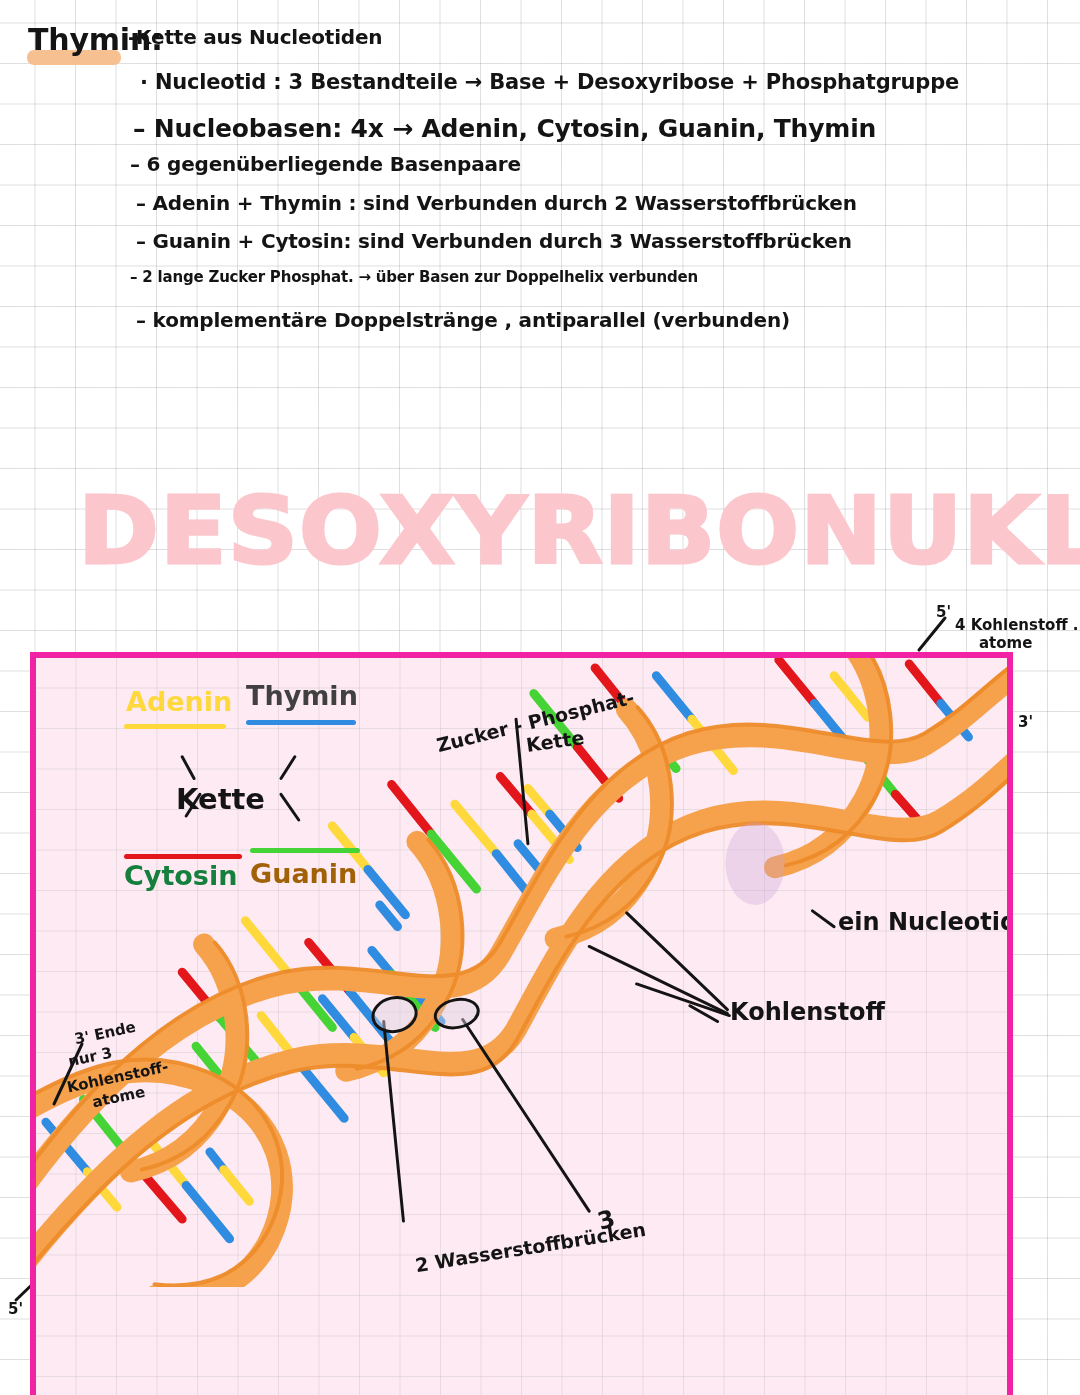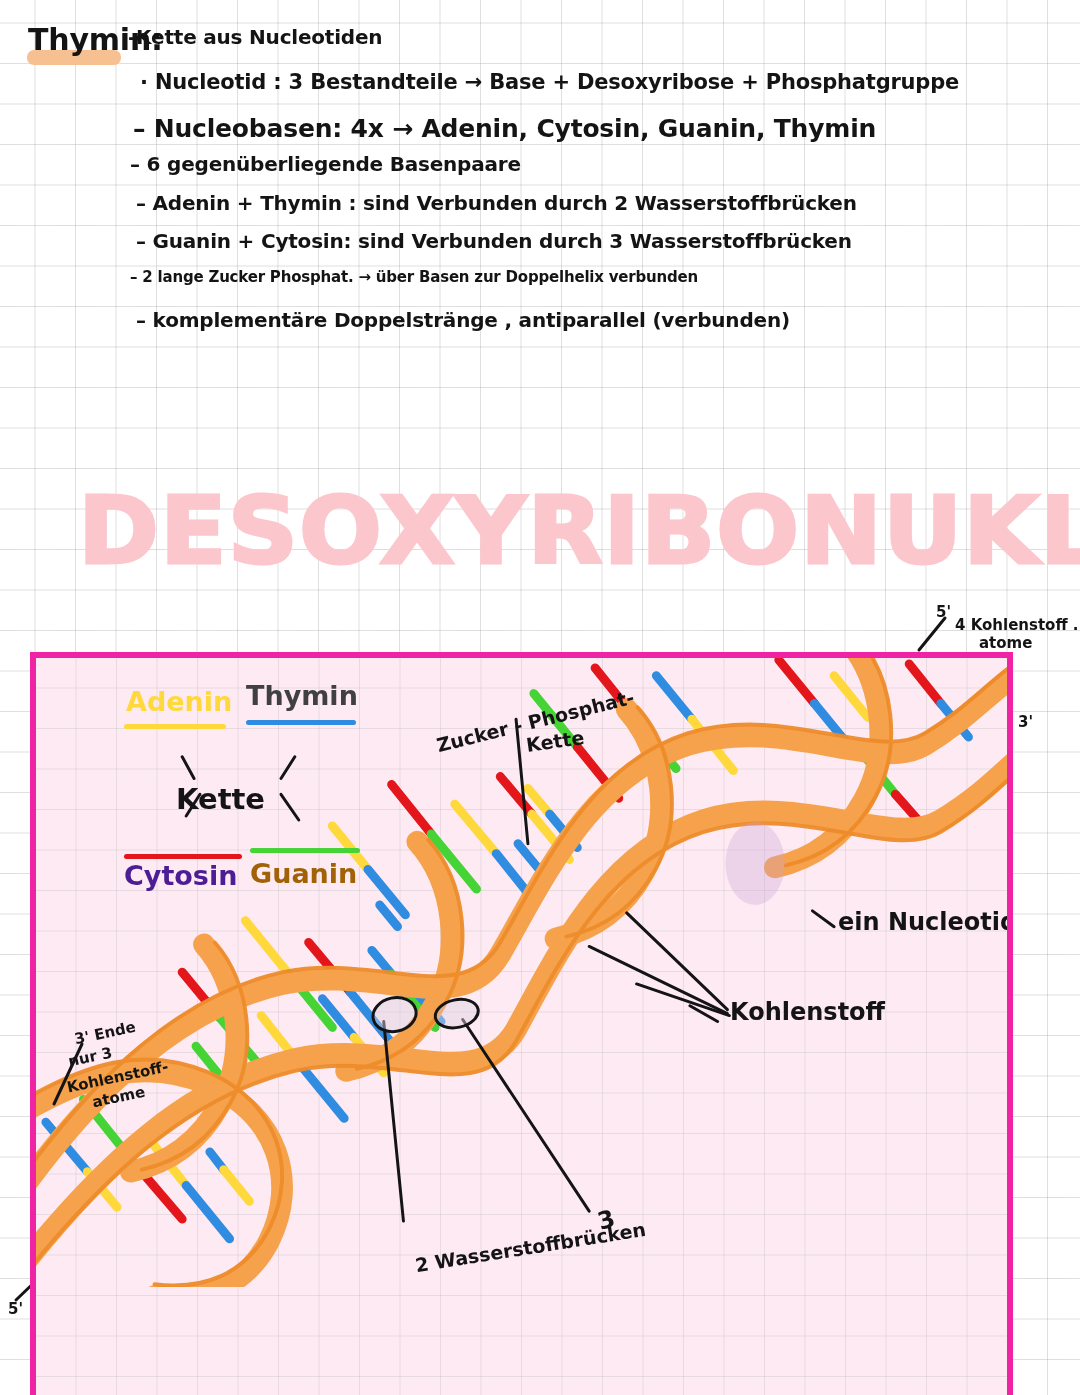--- a/index.html
+++ b/index.html
@@ -292,21 +292,21 @@
     <div class="legend">
       <div class="leg-label" style="left:28px; top:0; color:#ffd83b;">Adenin</div>
       <div class="leg-rule" style="left:26px; top:38px; width:102px; background:#ffd83b;"></div>
 
       <div class="leg-label" style="left:148px; top:-6px; color:#404040;">Thymin</div>
       <div class="leg-rule" style="left:148px; top:34px; width:110px; background:#2f8ce0;"></div>
 
       <div class="leg-center">Kette</div>
 
       <div class="leg-rule" style="left:26px; top:168px; width:118px; background:#e3161c;"></div>
-      <div class="leg-label" style="left:26px; top:174px; color:#4c1d95;">Cytosin</div>
+      <div class="leg-label" style="left:26px; top:174px; color:#15803d;">Cytosin</div>
 
       <div class="leg-rule" style="left:152px; top:162px; width:110px; background:#45d335;"></div>
       <div class="leg-label" style="left:152px; top:172px; color:#a16207;">Guanin</div>
     </div>
 
     <div class="anno mid" style="left:398px; top:52px; transform:rotate(-14deg);">Zucker - Phosphat-</div>
     <div class="anno mid" style="left:490px; top:72px; transform:rotate(-8deg);">Kette</div>
 
     <div class="anno big" style="left:802px; top:250px;">ein Nucleotid</div>
 

